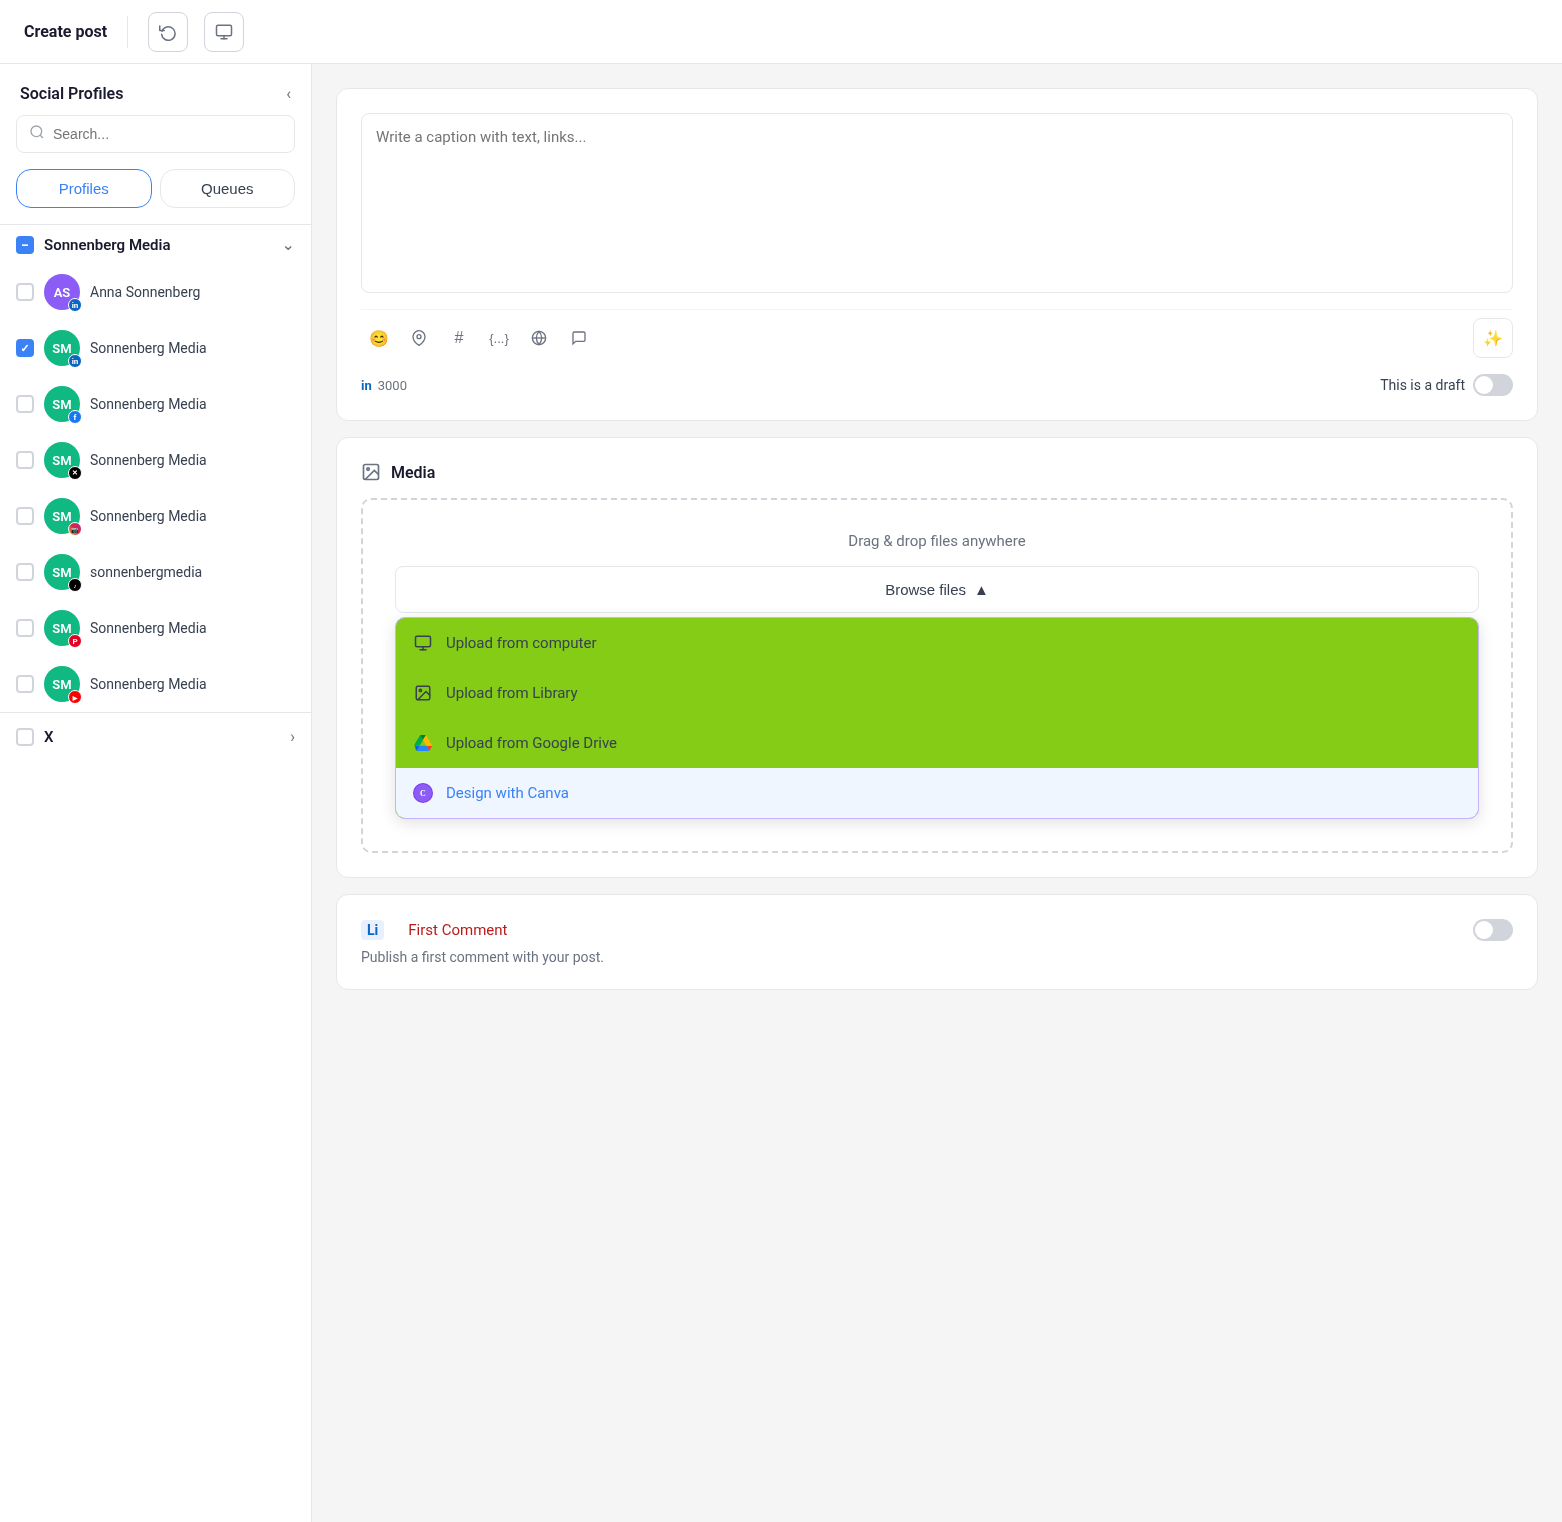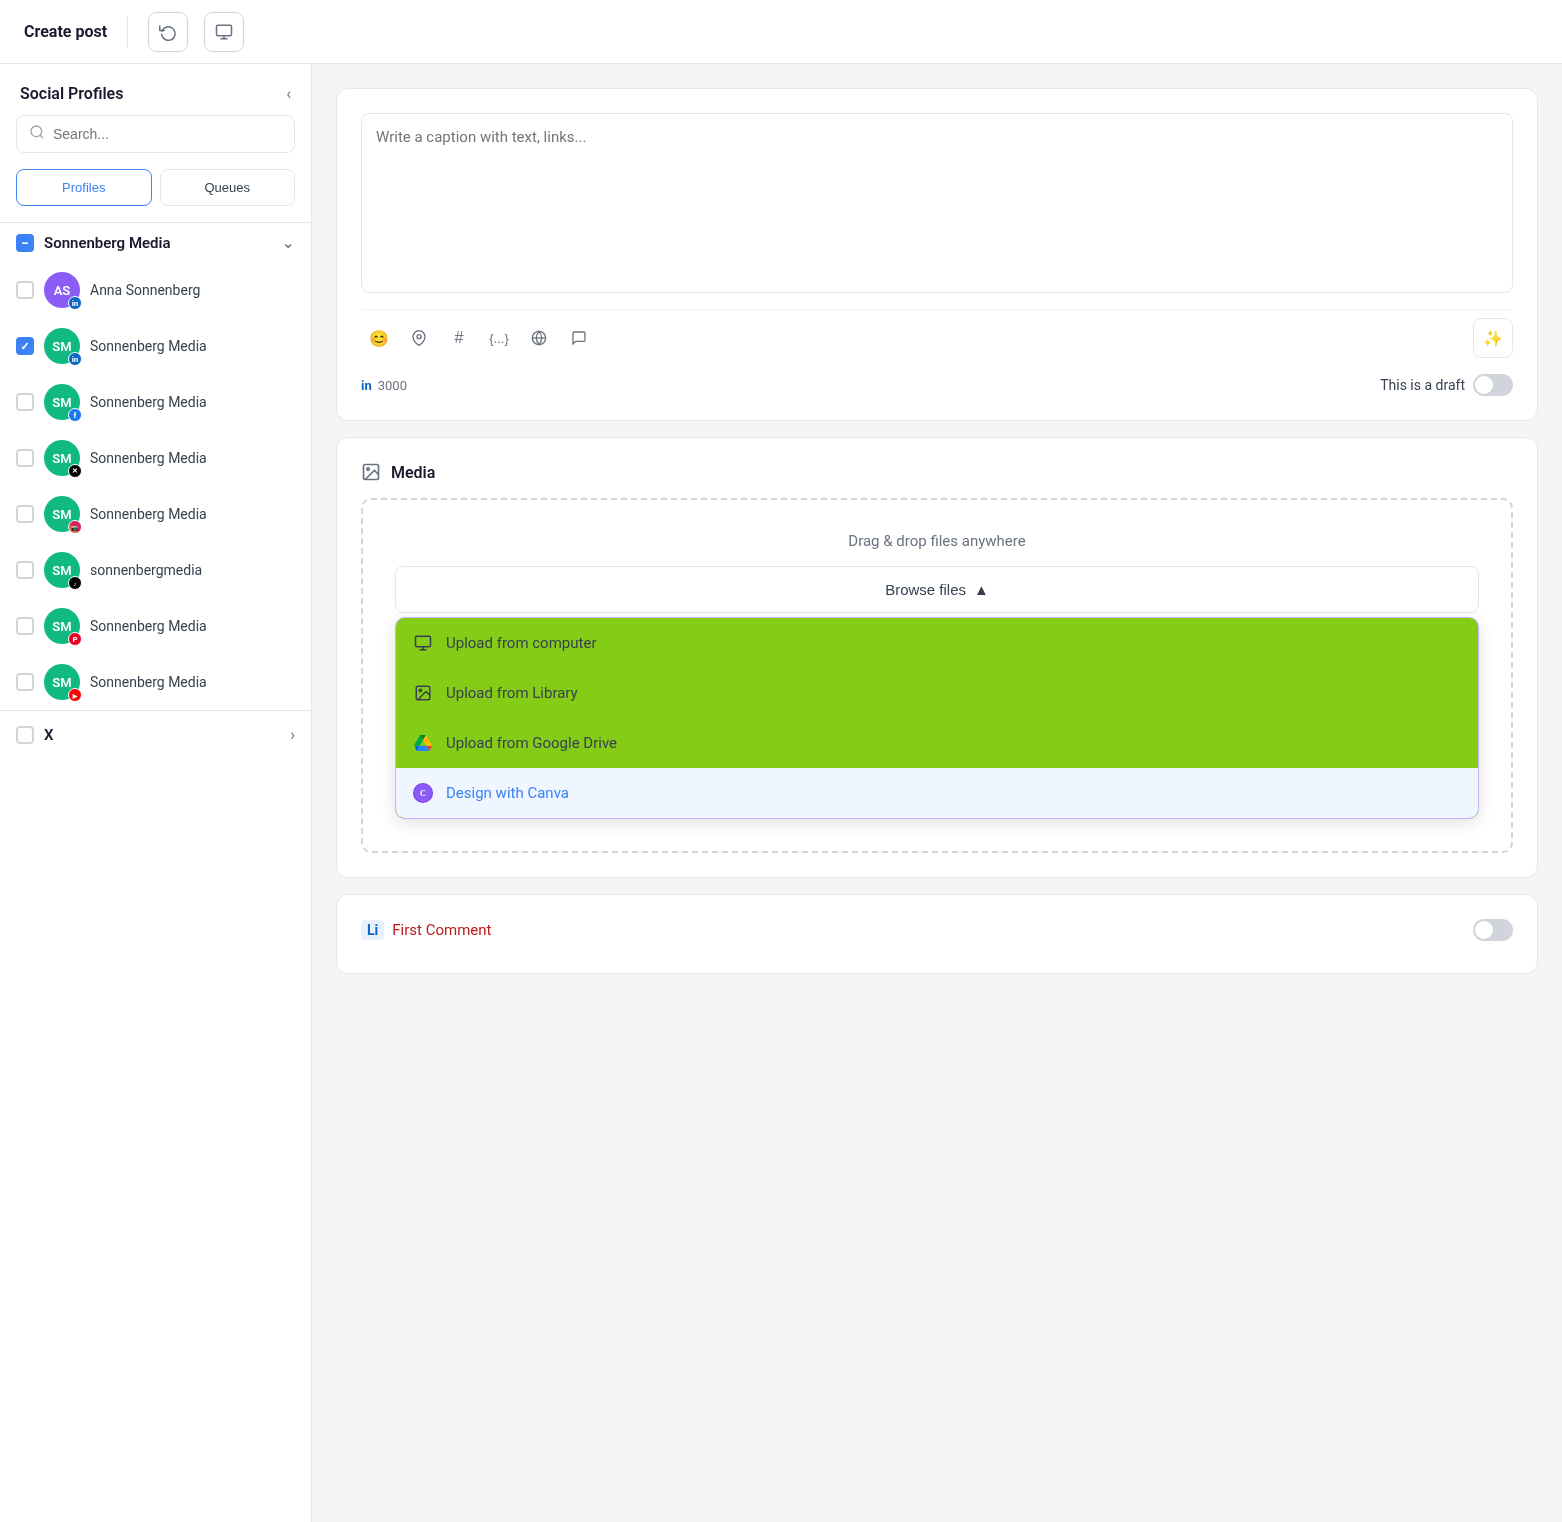--- a/index.html
+++ b/index.html
@@ -40,21 +40,21 @@
     }
     .search-box input {
       border: none; outline: none; font-size: 14px; color: #374151;
       background: transparent; width: 100%;
     }
     .search-icon { color: #9ca3af; }
 
     
     .profile-tabs { display: flex; margin: 0 16px 16px; gap: 8px; }
     .tab-btn {
-      flex: 1; padding: 10px; border-radius: 8px; font-size: 13px; font-weight: 500;
+      flex: 1; padding: 10px; border-radius: 15px; font-size: 15px; font-weight: 500;
       cursor: pointer; border: 1.5px solid #e5e7eb; background: #fff; color: #374151;
     }
     .tab-btn.active {
       border-color: #3b82f6; color: #3b82f6; background: #fff;
     }
 
     
     .group-header {
       display: flex; align-items: center; padding: 10px 16px; gap: 10px;
       border-top: 1px solid #e5e7eb;
@@ -194,21 +194,21 @@
 
     
     .arrow-container { position: relative; }
 
     
     .first-comment-card {
       background: #fff; border-radius: 12px; border: 1px solid #e5e7eb;
       padding: 24px; margin-bottom: 16px;
     }
     .first-comment-header { display: flex; align-items: center; justify-content: space-between; margin-bottom: 8px; }
-    .first-comment-title-row { display: flex; align-items: center; gap: 8px; }
+    .first-comment-title-row { display: flex; align-items: center; gap: 24px; }
     .first-comment-title { font-size: 15px; font-weight: 400; color: #b91c1c; }
     .first-comment-desc { font-size: 14px; color: #6b7280; }
 
     
     .av-anna { background: #8b5cf6; }
     .av-sonnenberg-li { background: #10b981; }
     .av-sonnenberg-fb { background: #10b981; }
     .av-sonnenberg-x { background: #10b981; }
     .av-sonnenberg-ig { background: #10b981; }
     .av-sonnenberg-tt { background: #10b981; }
@@ -469,16 +469,17 @@
     </div>
 
     <div class="first-comment-card">
       <div class="first-comment-header">
         <div class="first-comment-title-row">
           <span style="color:#0a66c2; font-weight:700; font-size:14px; background:#e8f0fe; padding:2px 6px; border-radius:4px;">Li</span>
           <span class="first-comment-title">First Comment</span>
         </div>
         <div class="toggle"></div>
       </div>
+      <p class="first-comment-desc">Publish a first comment with your post.</p>
     </div>
 
   </div>
 </div>
 
 </body></html>

